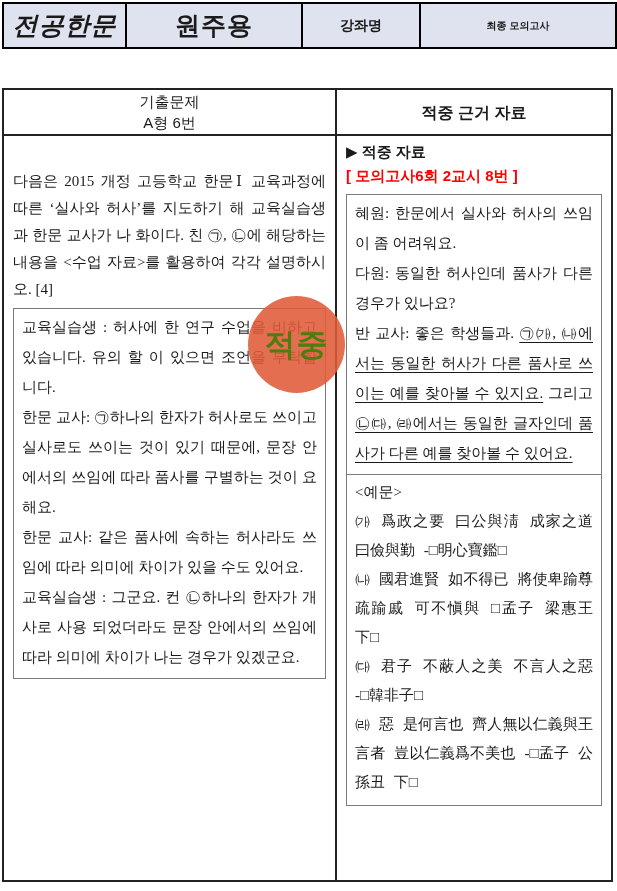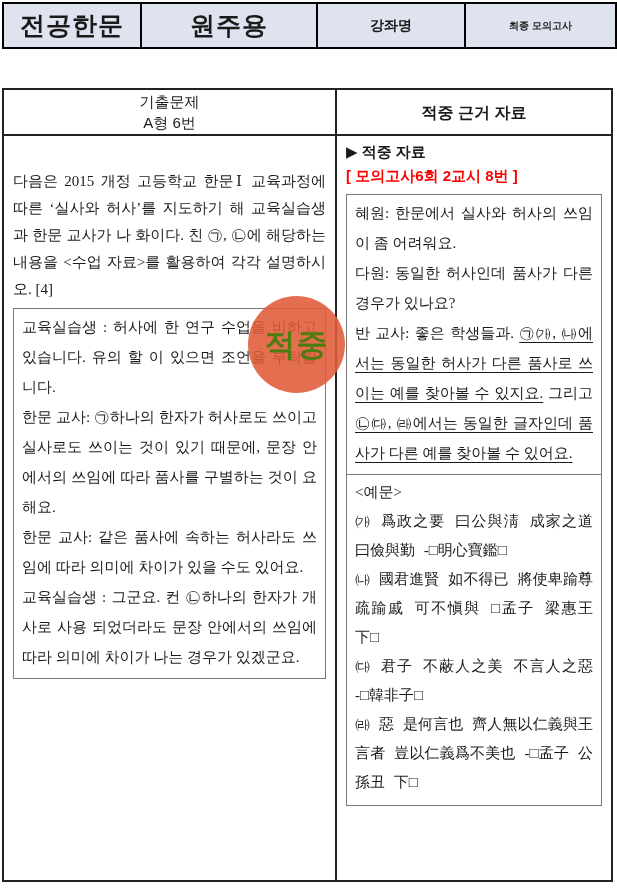--- a/index.html
+++ b/index.html
@@ -9,23 +9,23 @@
     overflow:hidden;
   }
   
   .top-header{
     position:absolute;left:2px;top:2px;width:611px;height:43px;
     display:flex;border:2px solid #000;background:#dfe3ef;
     font-family:"Liberation Sans","DejaVu Sans",sans-serif;font-weight:bold;
   }
   .th-cell{display:flex;align-items:center;justify-content:center;height:100%;box-sizing:border-box;}
   .th-cell+.th-cell{border-left:2px solid #000;}
-  .th-c0{width:136px;font-size:25px;letter-spacing:1px;}
+  .th-c0{width:121px;font-size:25px;letter-spacing:1px;font-style:italic;}
   .th-c1{width:176px;font-size:25px;letter-spacing:1px;}
-  .th-c2{width:148px;font-size:14px;}
+  .th-c2{width:118px;font-size:14px;}
   .th-c3{flex:1;font-size:10px;}
   
   .main-table{
     position:absolute;left:2px;top:88px;width:611px;height:794px;
     border:2px solid #222;display:flex;box-sizing:border-box;background:#fff;
   }
   .col{display:flex;flex-direction:column;box-sizing:border-box;}
   .col-left{width:333px;border-right:2px solid #222;gap:28px;}
   .col-right{flex:1;}
   .col-header{

